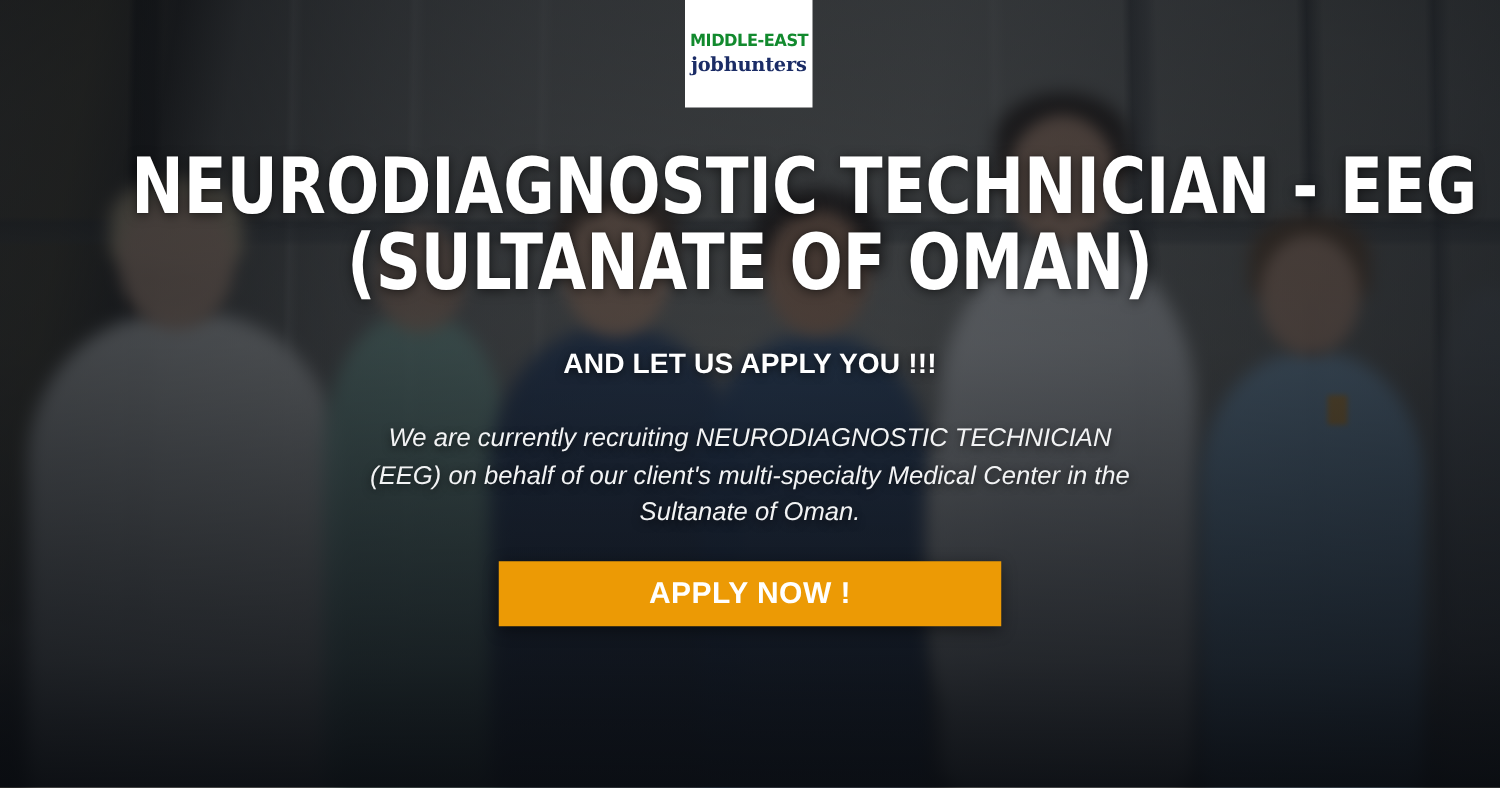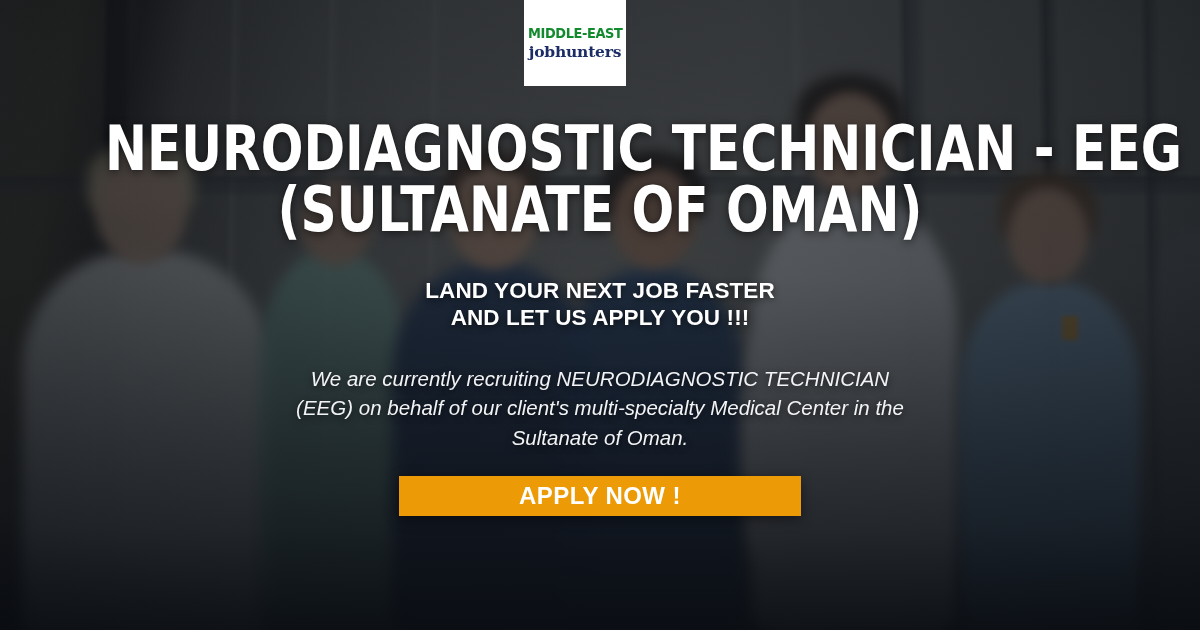--- a/index.html
+++ b/index.html
@@ -86,21 +86,21 @@
   
   .scrim {
     position:absolute; inset:0;
     background:
       radial-gradient(118% 102% at 50% 46%, rgba(18,22,28,.40) 0%, rgba(14,18,24,.60) 52%, rgba(8,11,15,.86) 100%),
       linear-gradient(180deg, rgba(20,24,30,.30) 0%, rgba(16,20,26,.42) 44%, rgba(10,12,16,.72) 84%, rgba(5,6,9,.92) 100%);
   }
 
   
   .logo-plate {
-    position:absolute; left:524px; top:0;
+    position:absolute; left:548px; top:0;
     width:102px; height:86px;
     background:#ffffff;
     display:flex; flex-direction:column;
     align-items:center; justify-content:center;
     z-index:6;
   }
   .logo-top {
     font-family:"DejaVu Sans", sans-serif;
     font-size:13.5px; font-weight:700;
     letter-spacing:-0.4px;
@@ -162,21 +162,21 @@
     font-size:20.5px;
     font-style:italic;
     font-weight:400;
     line-height:1.44;
     text-shadow:0 2px 7px rgba(0,0,0,.62);
   }
 
   .cta-wrap { margin-top:24px; }
   .cta {
     display:flex; align-items:center; justify-content:center;
-    width:402px; height:40px;
+    width:402px; height:52px;
     background:#ec9a05;
     color:#ffffff;
     font-size:24px;
     font-weight:700;
     letter-spacing:.4px;
     border:none;
     cursor:pointer;
     box-shadow:0 3px 12px rgba(0,0,0,.45);
     font-family:"Liberation Sans", sans-serif;
   }
@@ -227,21 +227,20 @@
   </div>
 
   <div class="content">
 
     <h1 class="headline">
       <span class="headline-line">NEURODIAGNOSTIC TECHNICIAN - EEG</span>
       <span class="headline-line">(SULTANATE OF OMAN)</span>
     </h1>
 
     <div class="subhead">
-      <span>LAND YOUR NEXT JOB FASTER</span>
       <span>AND LET US APPLY YOU !!!</span>
     </div>
 
     <div class="desc">
       <span>We are currently recruiting NEURODIAGNOSTIC</span>
       <span>TECHNICIAN (EEG) on behalf of our client's multi-specialty</span>
       <span>Medical Center in the Sultanate of Oman.</span>
     </div>
 
     <div class="cta-wrap">

